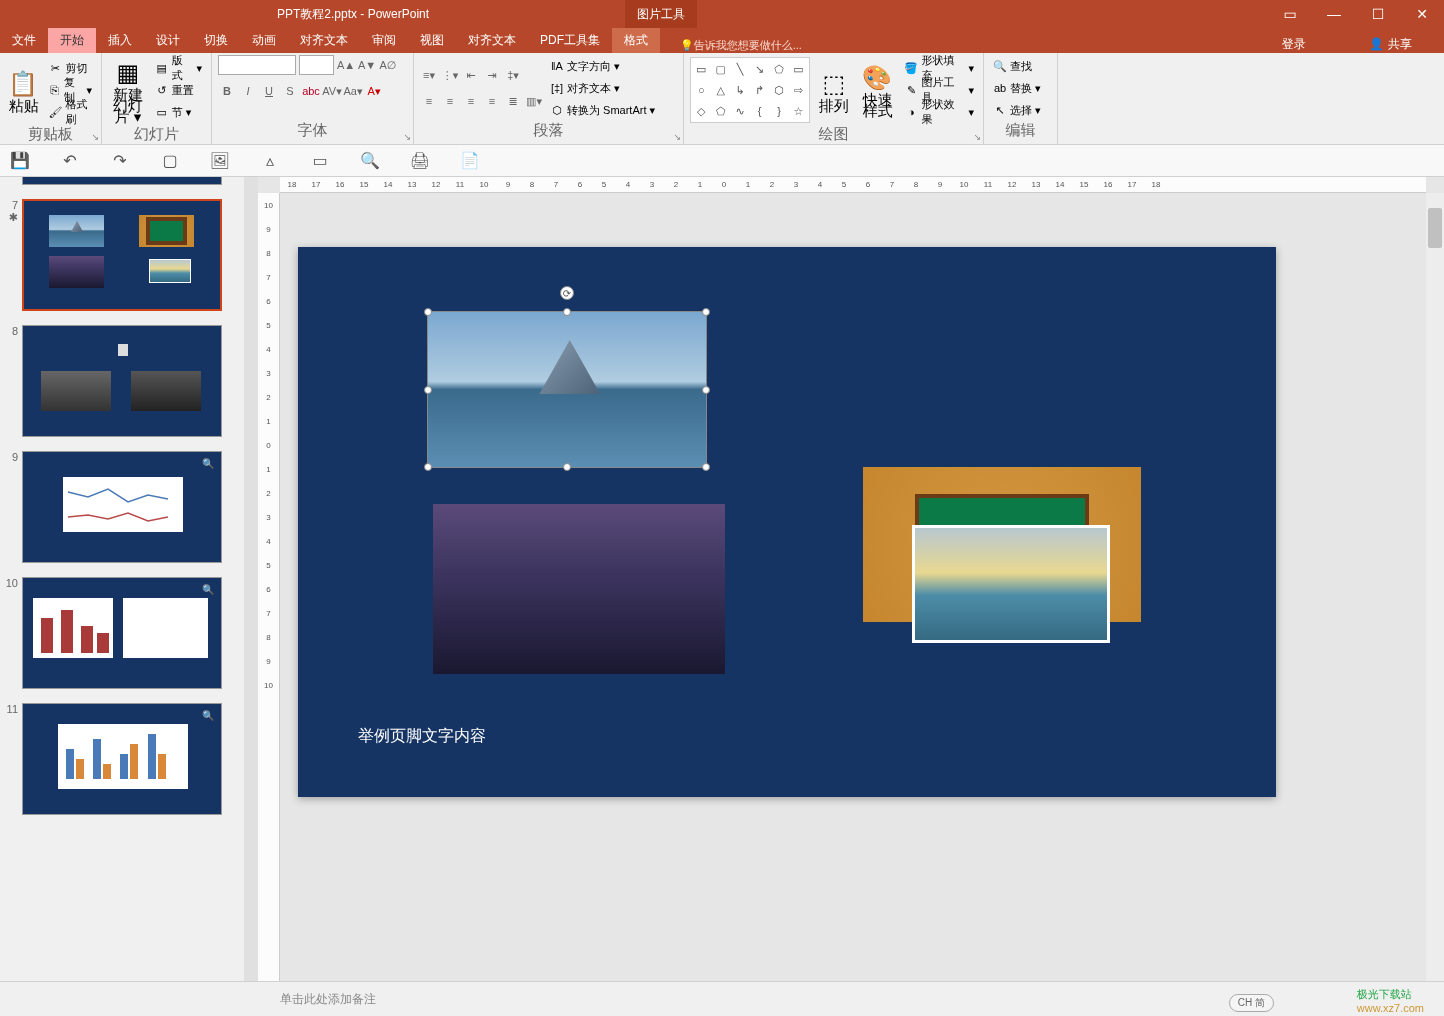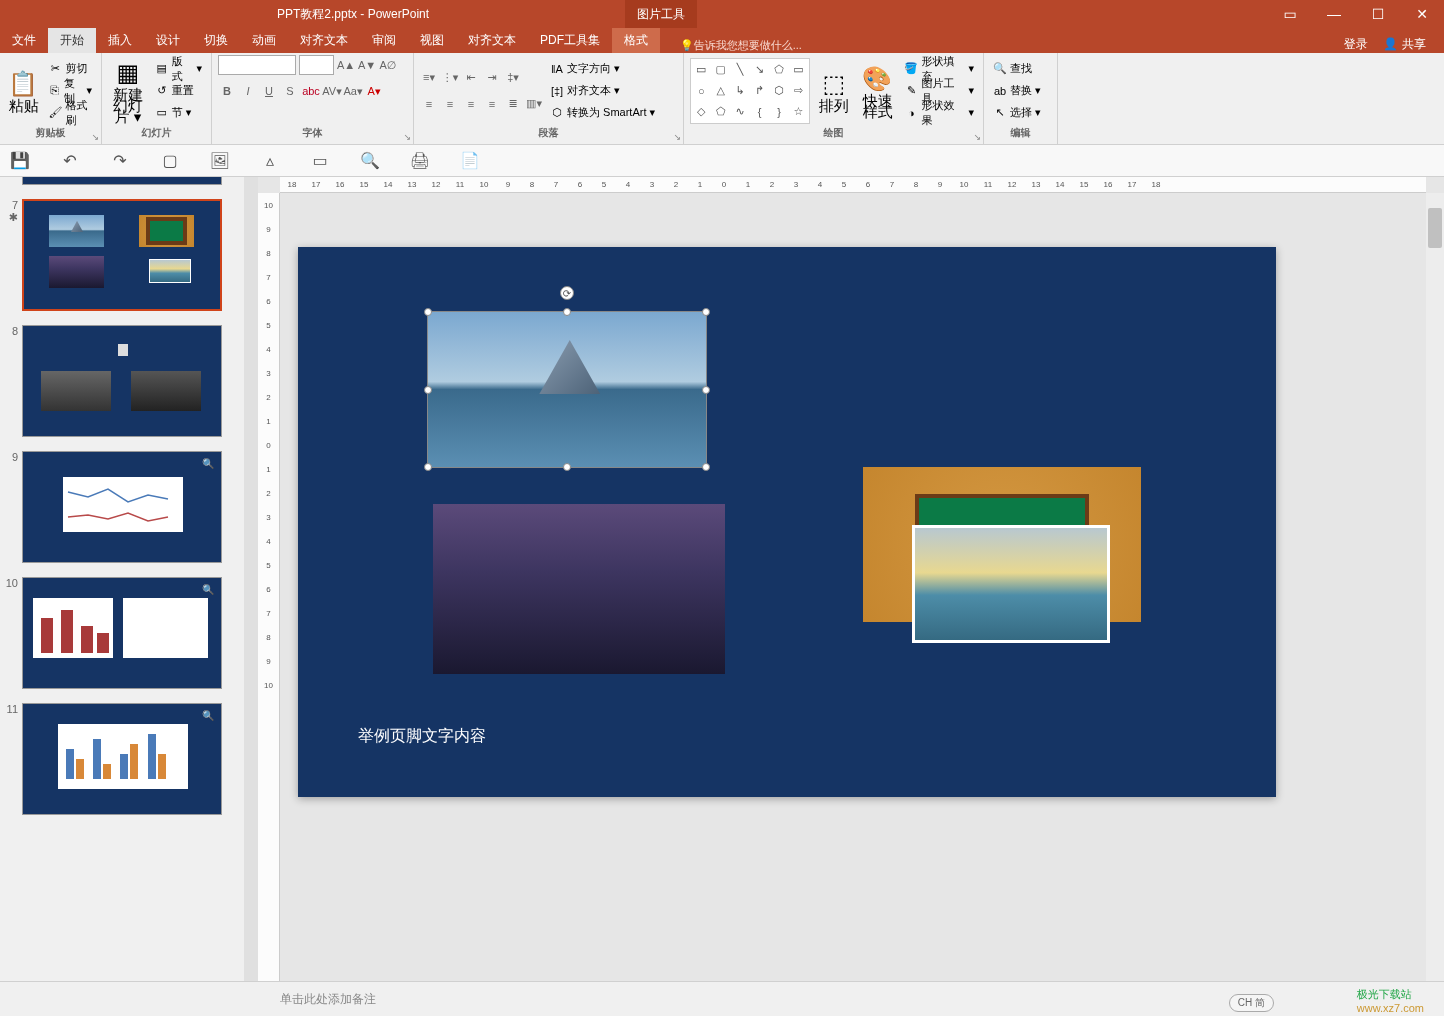--- a/index.html
+++ b/index.html
@@ -8,30 +8,30 @@
 
 .title-bar { height: 28px; background: #b7472a; display: flex; align-items: center; color: #fff; font-size: 12px; position: relative; }
 .title-text { position: absolute; left: 240px; margin-left: 37px; }
 .context-tab { position: absolute; left: 625px; top: 0; height: 28px; background: #a63b1e; padding: 0 12px; display: flex; align-items: center; font-size: 12px; }
 .win-controls { position: absolute; right: 0; display: flex; }
 .win-btn { width: 44px; height: 28px; display: flex; align-items: center; justify-content: center; font-size: 14px; }
 
 
 .ribbon-tabs { height: 25px; background: #b7472a; display: flex; align-items: flex-end; color: #fff; font-size: 12px; }
 .rtab { padding: 4px 12px; cursor: pointer; margin-top: 24px; }
-.rtab.active { background: #e5e5e5; color: #333; }
+.rtab.active { background: #fca5a5; color: #333; }
 .rtab.context { background: #ce6b4b; }
 .tell-me { margin-left: 20px; color: #f8d7ce; font-size: 11px; display: flex; align-items: center; flex: 1; }
-.right-actions { display: flex; margin-right: 10px; }
+.right-actions { display: flex; margin-right: 24px; gap: 48px; }
 .right-actions .ra { padding: 0 8px; font-size: 12px; color: #fff; }
 
 
 .ribbon { height: 92px; background: #f0f0f0; border-bottom: 1px solid #d0d0d0; display: flex; font-size: 11px; }
 .rgroup { border-right: 1px solid #d0d0d0; padding: 2px 6px; display: flex; flex-direction: column; justify-content: space-between; position: relative; }
-.rgroup-label { text-align: center; color: #666; font-size: 10px; padding-bottom: 2px; position: relative; font-weight: bold; }
+.rgroup-label { text-align: center; color: #666; font-size: 15px; padding-bottom: 2px; position: relative; }
 .rgroup-content { display: flex; gap: 4px; flex: 1; align-items: center; }
 .dlauncher { position: absolute; right: 2px; bottom: 2px; font-size: 9px; color: #888; }
 
 .big-btn { display: flex; flex-direction: column; align-items: center; justify-content: center; width: 40px; height: 70px; cursor: pointer; gap: 2px; }
 .big-btn .icon { font-size: 24px; }
 .big-btn .lbl { font-size: 15px; line-height: 11px; text-align: center; }
 .stack { display: flex; flex-direction: column; gap: 2px; justify-content: center; }
 .stack-item { display: flex; align-items: center; gap: 3px; font-size: 11px; height: 20px; padding: 0 3px; cursor: pointer; }
 .stack-item .si-icon { width: 14px; height: 14px; display: inline-flex; align-items: center; justify-content: center; }
 

